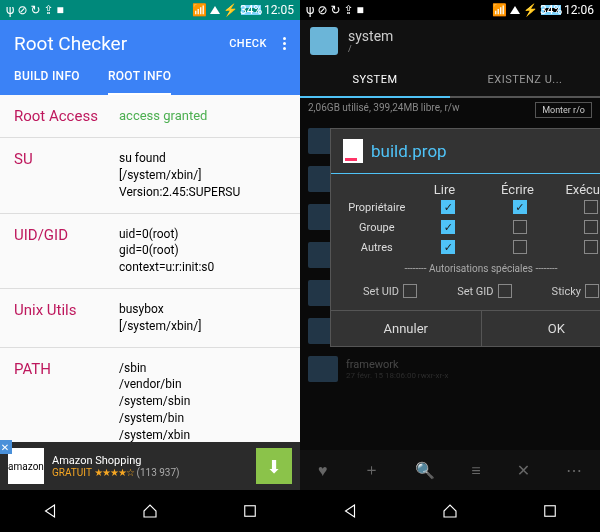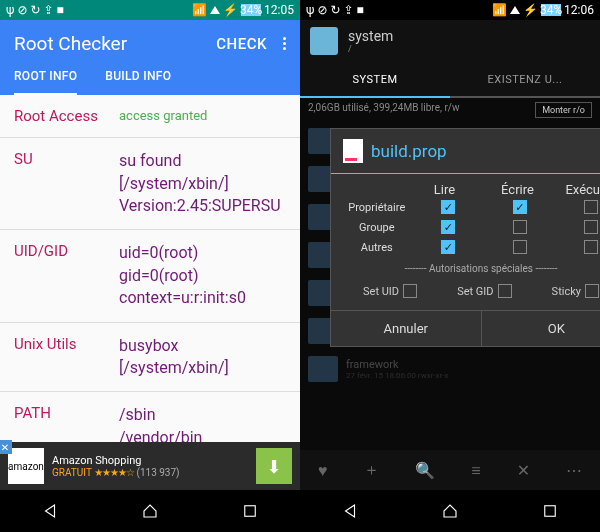--- a/index.html
+++ b/index.html
@@ -4,35 +4,35 @@
 <style>
 *{margin:0;padding:0;box-sizing:border-box;font-family:Roboto,Arial,sans-serif}
 body{width:600px;height:532px;display:flex;background:#000}
 .phone{width:300px;height:532px;display:flex;flex-direction:column;overflow:hidden}
 .statusbar{height:20px;display:flex;align-items:center;justify-content:space-between;padding:0 6px;font-size:11px;color:#fff}
 .sb-l{background:#00897b}
 .sb-r{background:#000}
 .sb-icons{display:flex;gap:3px;align-items:center}
 .sb-icons span{font-size:12px}
 .triangle{width:0;height:0;border-left:5px solid transparent;border-right:5px solid transparent;border-bottom:8px solid #fff}
-.batt{border:6px solid #7dd3fc;width:20px;height:10px;font-size:7px;display:flex;align-items:center;justify-content:center}
+.batt{border:3px solid #7dd3fc;width:20px;height:10px;font-size:7px;display:flex;align-items:center;justify-content:center}
 .appbar{background:#3b82f6;color:#fff;padding:12px 14px 0}
 .appbar-row{display:flex;align-items:center;justify-content:space-between;margin-bottom:14px}
 .appbar h1{font-size:19px;font-weight:400}
 .appbar-actions{display:flex;align-items:center;gap:16px}
-.check-btn{font-size:15px;font-weight:500;letter-spacing:.5px}
+.check-btn{font-size:11px;font-weight:500;letter-spacing:.5px}
 .dots{display:flex;flex-direction:column;gap:2px}
 .dots i{width:3px;height:3px;background:#fff;border-radius:50%}
 .tabs{display:flex;gap:28px}
 .tab{font-size:12px;font-weight:500;padding:0 0 10px;border-bottom:2px solid transparent;letter-spacing:.3px}
 .tab.active{border-bottom-color:#fff}
 .content{flex:1;background:#f5f5f5;overflow:hidden}
 .row{display:flex;padding:12px 14px;border-bottom:1px solid #ddd;background:#fafafa}
 .row-label{width:105px;font-size:15px;color:#be185d}
-.row-val{font-size:16px;color:#701a75;line-height:1.4}
+.row-val{font-size:12px;color:#000000;line-height:1.4}
 .green{color:#4caf50;font-size:13px}
 .ad{height:48px;background:#2b2b2b;display:flex;align-items:center;padding:0 8px;gap:8px}
 .ad-close{width:14px;height:14px;background:#4a90d9;color:#fff;font-size:10px;display:flex;align-items:center;justify-content:center;position:absolute}
 .ad-icon{width:36px;height:36px;background:#fff;display:flex;align-items:center;justify-content:center;font-size:10px;color:#000}
 .ad-text{flex:1;color:#fff;font-size:11px}
 .ad-sub{color:#f5a623;font-size:10px}
 .ad-dl{width:36px;height:36px;background:#8bc34a;display:flex;align-items:center;justify-content:center;color:#fff;font-size:18px}
 .navbar{height:42px;background:#000;display:flex;align-items:center;justify-content:space-around}
 .navbar svg{width:18px;height:18px}
 
@@ -102,22 +102,22 @@
       <div class="appbar-actions">
         <span class="check-btn">CHECK</span>
         <div class="dots">
             <i></i>
             <i></i>
             <i></i>
           </div>
       </div>
     </div>
     <div class="tabs">
+      <div class="tab">BUILD INFO</div>
       <div class="tab active">ROOT INFO</div>
-      <div class="tab">BUILD INFO</div>
     </div>
   </div>
   <div class="content" id="left-rows">
       <div class="row">
         <div class="row-label">Root Access</div>
         <div class="row-val green">access granted</div>
       </div>
       <div class="row">
         <div class="row-label">SU</div>
         <div class="row-val">su found<br>[/system/xbin/]<br>Version:2.45:SUPERSU</div>

